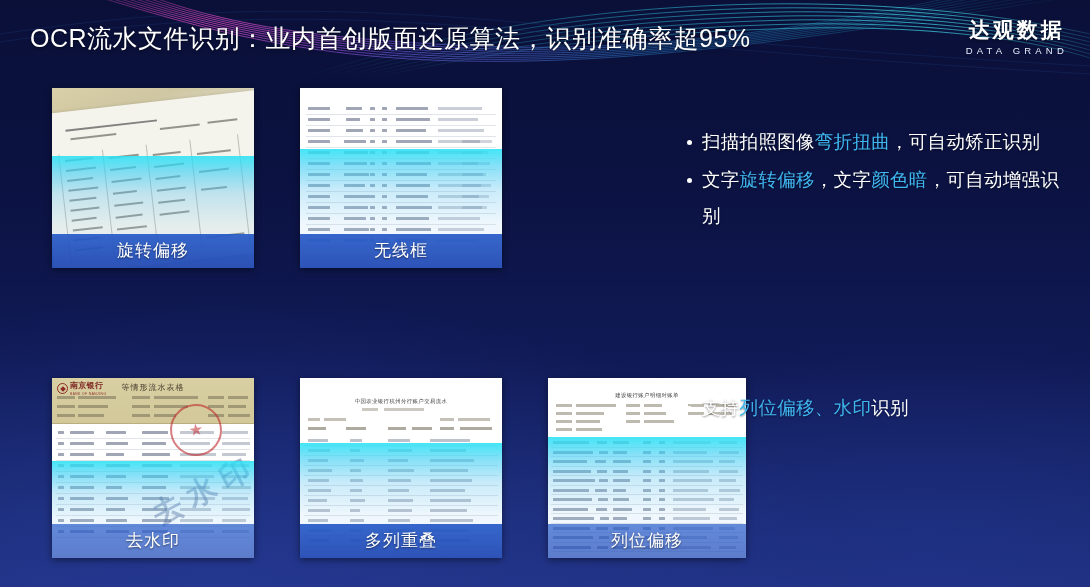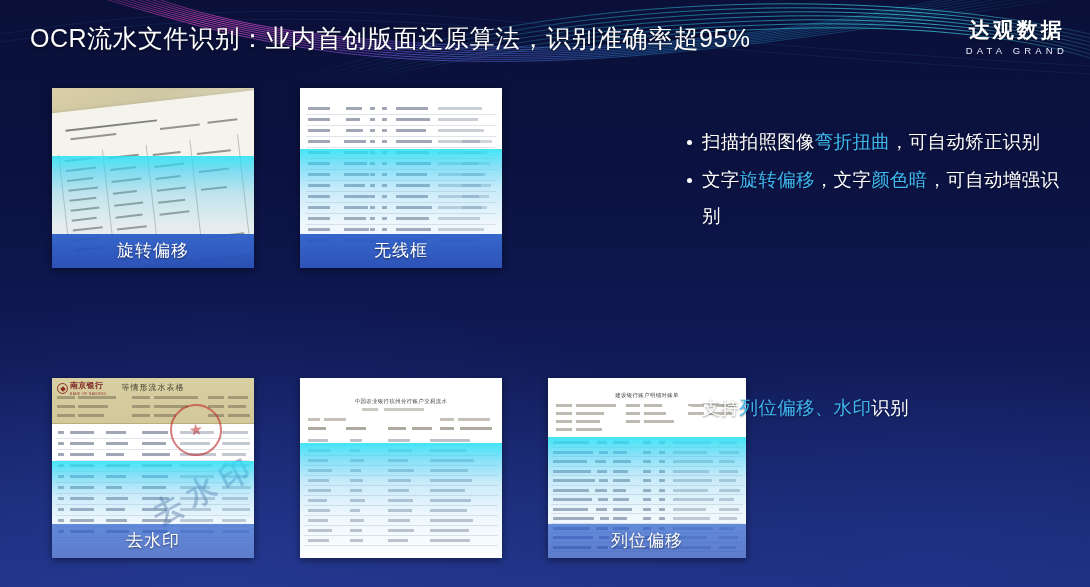--- a/index.html
+++ b/index.html
@@ -749,20 +749,21 @@
             </div>
           <div class="grow" style="height:10px;">
               <span class="cell" style="left:4px;width:21px;opacity:.5;"></span>
               <span class="cell" style="left:46px;width:13px;opacity:.5;"></span>
               <span class="cell" style="left:84px;width:20px;opacity:.5;"></span>
               <span class="cell" style="left:126px;width:40px;opacity:.5;"></span>
             </div>
         </div>
         <div class="scan" style="top:36%;"></div>
       </div>
+      <div class="caption">多列重叠</div>
     </div>
 
     <div class="card wide">
       <div class="doc">
         <div class="paper-white"></div>
         <div class="d-title" style="top:14px;">建设银行账户明细对账单</div>
         <div class="kvbar" style="left:8px;  top:26px; width:16px; background:#6e6550; opacity:.45;"></div>
         <div class="kvbar" style="left:28px; top:26px; width:40px; background:#6e6550; opacity:.45;"></div>
         <div class="kvbar" style="left:78px; top:26px; width:14px; background:#6e6550; opacity:.45;"></div>
         <div class="kvbar" style="left:96px; top:26px; width:18px; background:#6e6550; opacity:.45;"></div>

